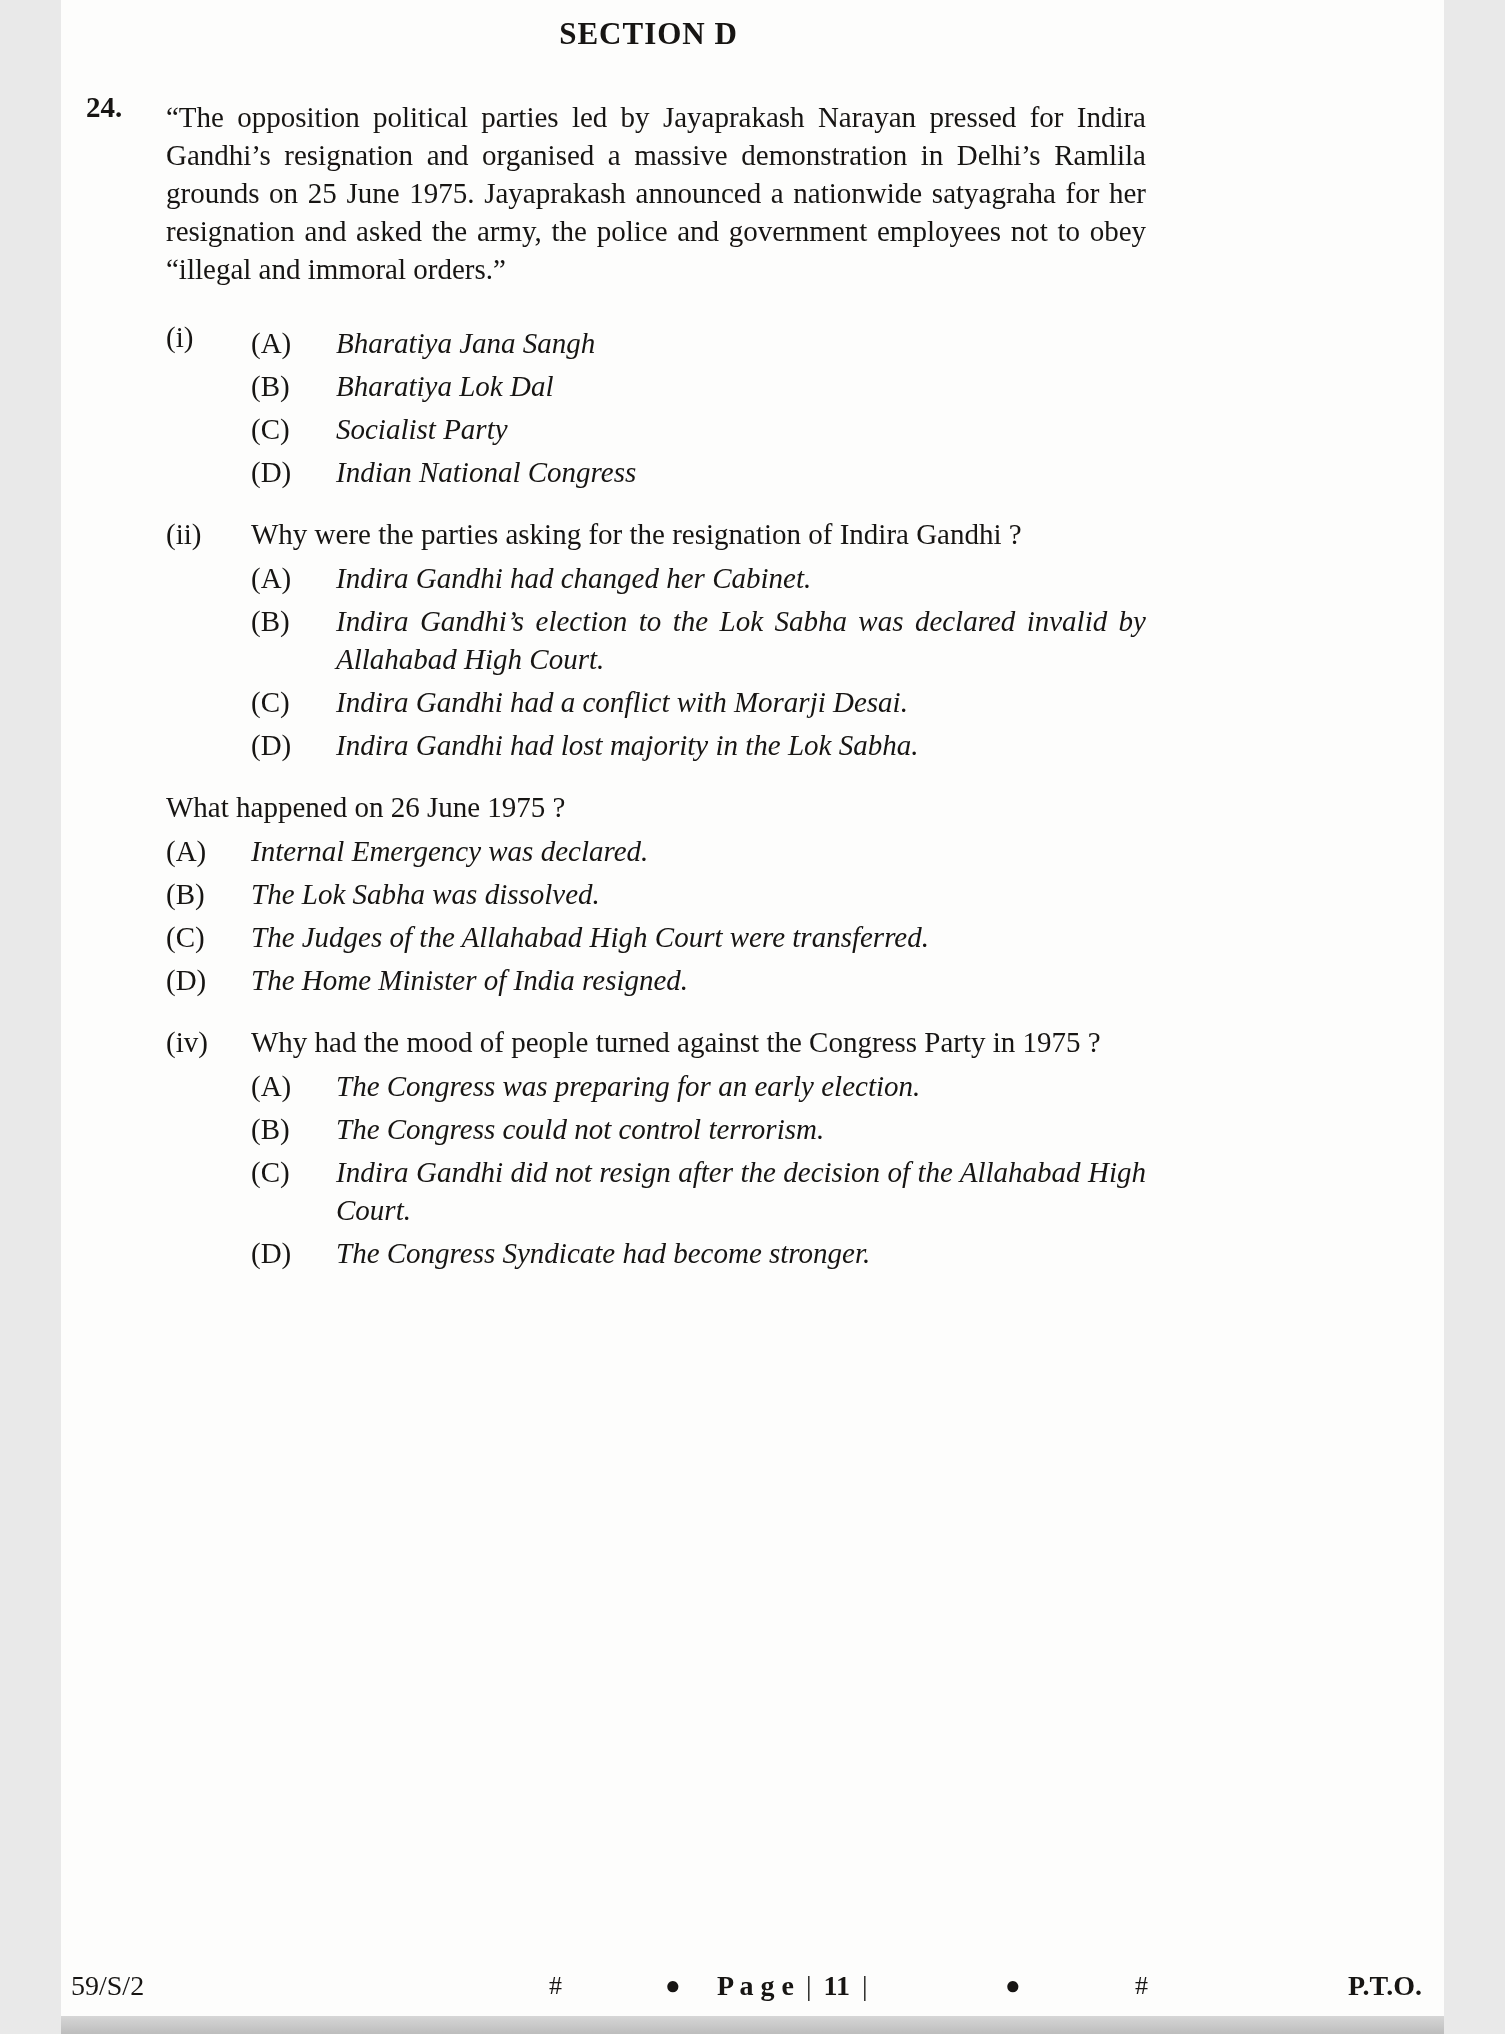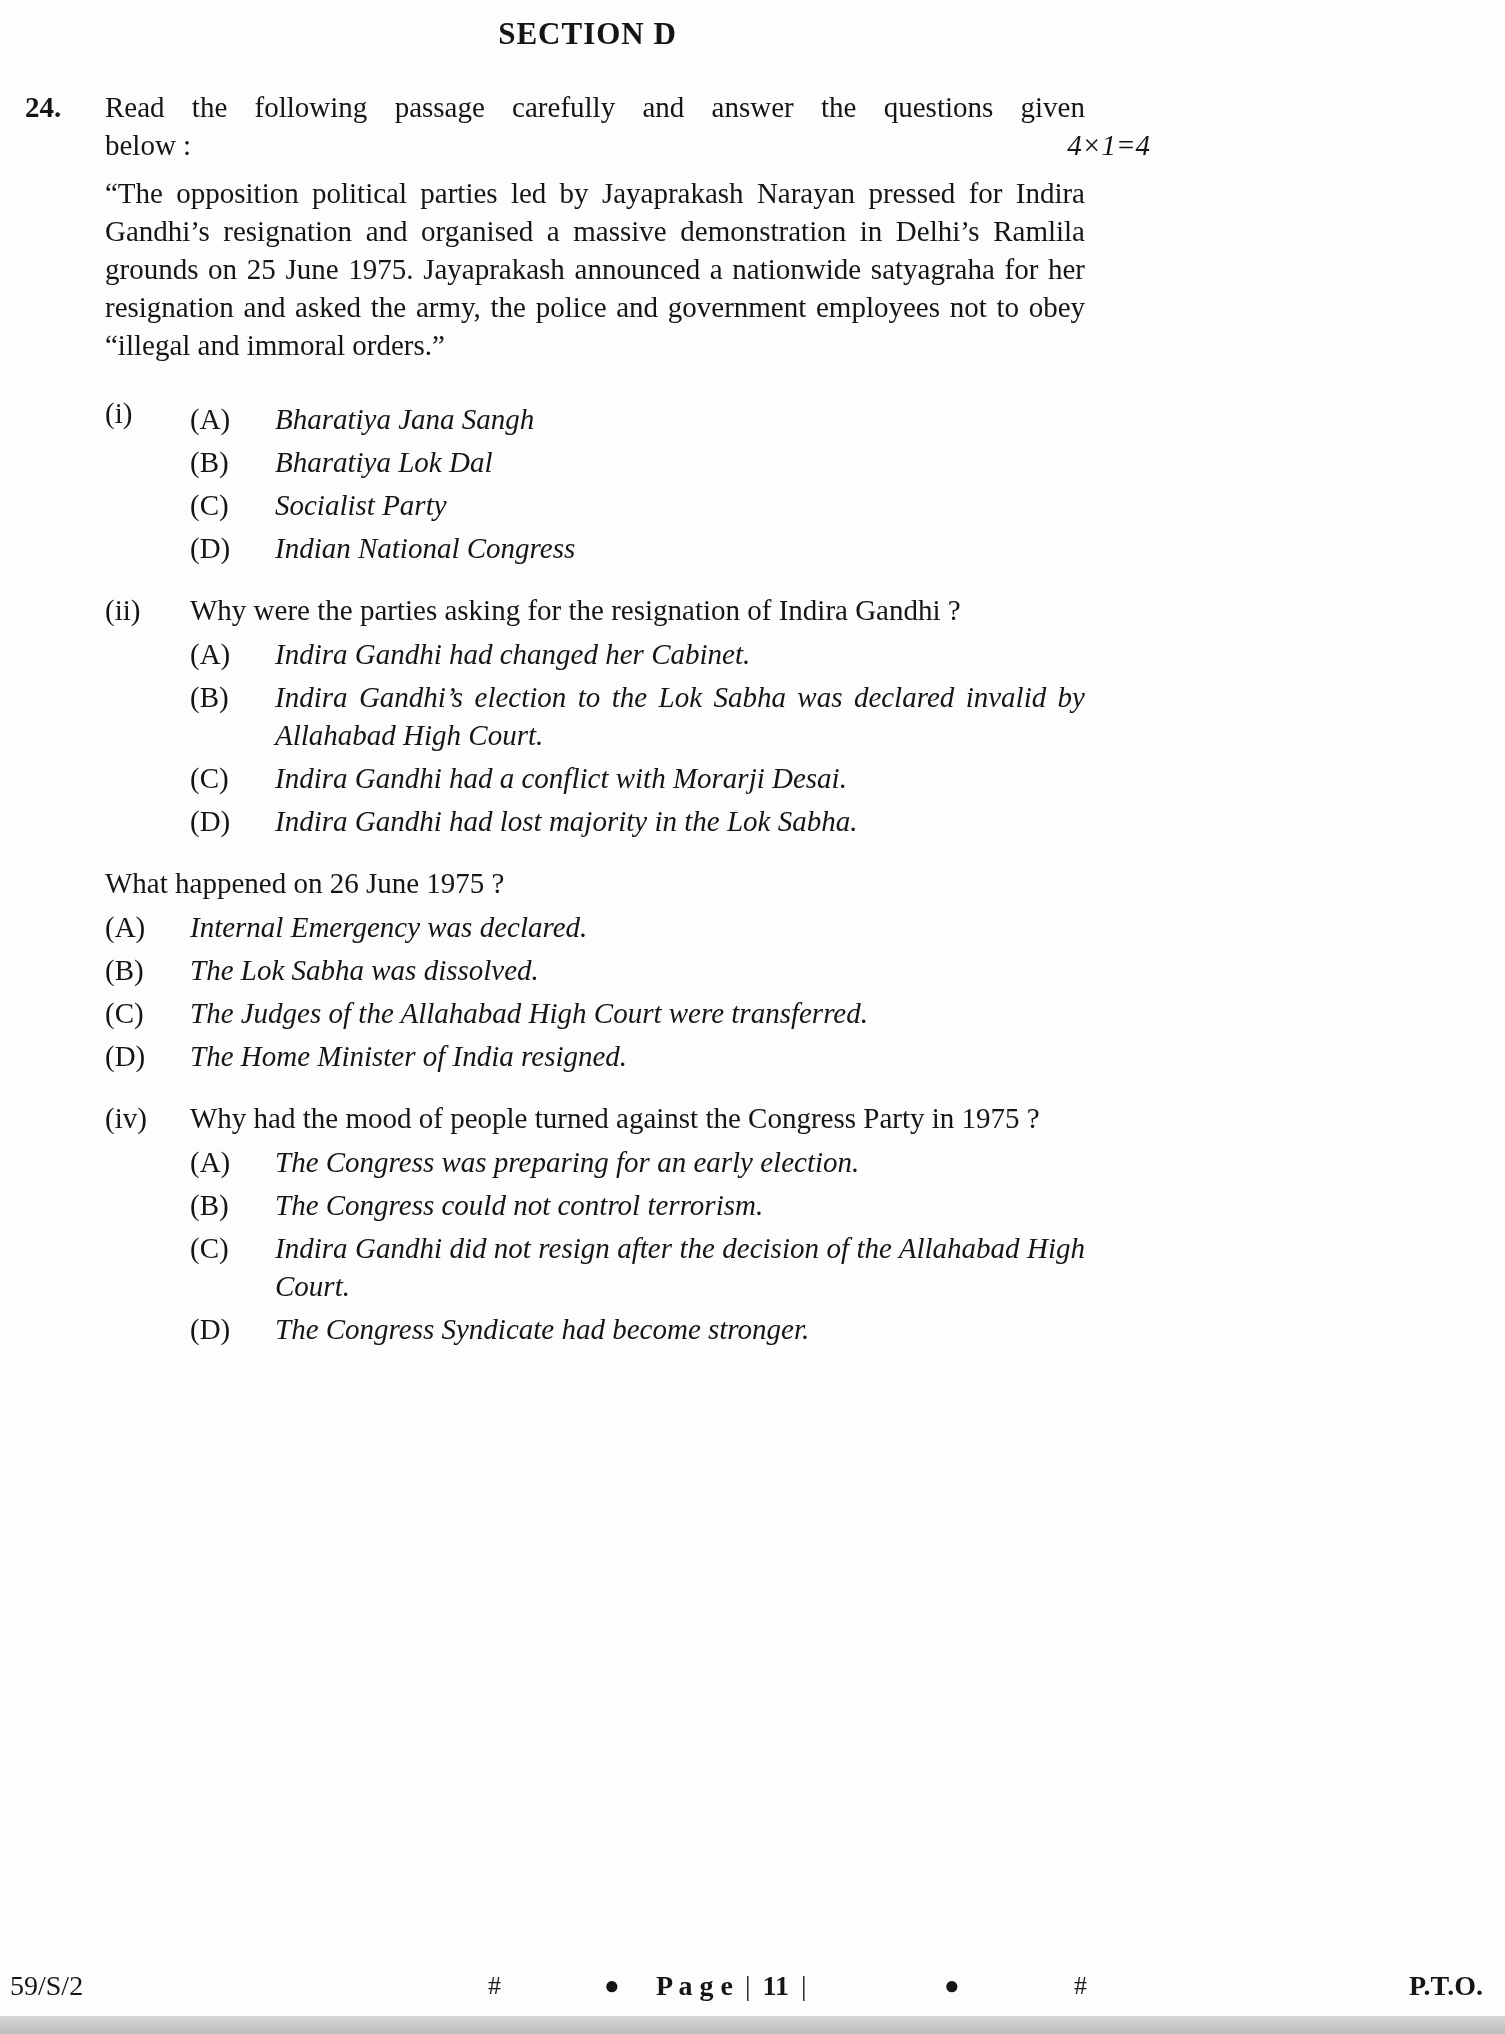--- a/index.html
+++ b/index.html
@@ -1,20 +1,20 @@
 <!DOCTYPE html>
 <html><head>
 <meta charset="utf-8">
 <style>
   * { box-sizing: border-box; }
   html, body { margin: 0; padding: 0; background: #e9e9e9; }
 
   .page {
     position: relative;
-    width: 1505px;
+    width: 1383px;
     height: 2034px;
     margin: 0 auto;
     background: #fdfdfc;
     font-family: "Liberation Serif", "DejaVu Serif", serif;
     color: #171513;
     font-size: 29px;
     line-height: 38px;
     overflow: hidden;
   }
 
@@ -96,25 +96,20 @@
 
 <div class="page">
   <div class="content">
 
     <div class="section-title">SECTION D</div>
 
     <div class="q-block">
       <div class="q-num">24.</div>
       <div class="q-body">
 
-        <div class="intro">
-          <div class="intro-line1">Read the following passage carefully and answer the questions given</div>
-          <div class="intro-line2">below :</div>
-          <span class="marks">4×1=4</span>
-        </div>
 
         <div class="passage">“The opposition political parties led by Jayaprakash Narayan pressed for Indira Gandhi’s resignation and organised a massive demonstration in Delhi’s Ramlila grounds on 25 June 1975. Jayaprakash announced a nationwide satyagraha for her resignation and asked the army, the police and government employees not to obey “illegal and immoral orders.”</div>
 
         <div class="subq subq-first">
           <div class="subq-label">(i)</div>
           <div class="subq-body">
             <div class="options">
               <div class="opt">
                 <div class="opt-label">(A)</div>
                 <div class="opt-text">Bharatiya Jana Sangh</div>

